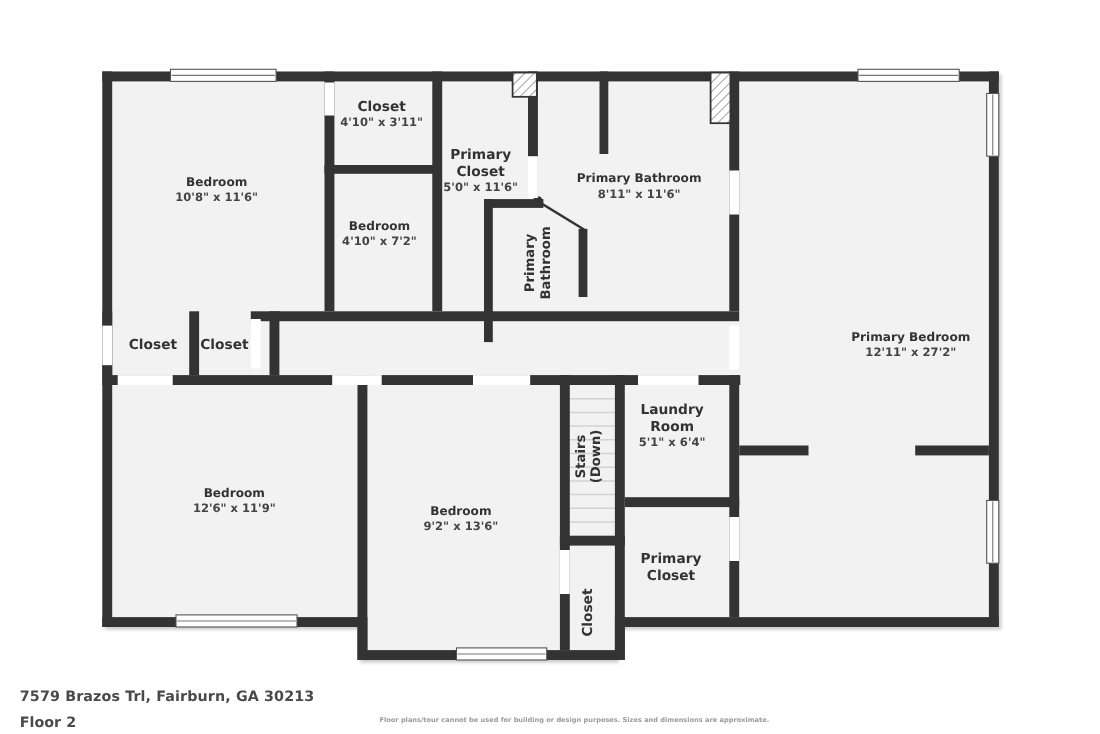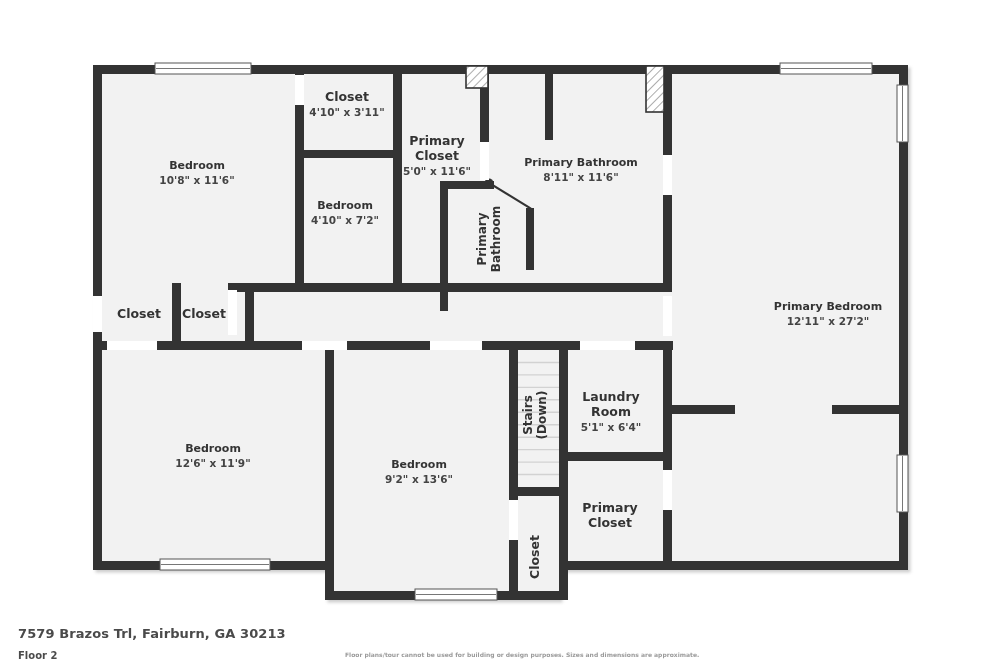--- a/index.html
+++ b/index.html
@@ -28,21 +28,21 @@
     font-size: 13px;
     font-weight: bold;
     color: #4a4a4a;
     letter-spacing: 0.1px;
     white-space: nowrap;
   }
   .footer-floor {
     position: absolute;
     left: 18px;
     top: 650px;
-    font-size: 10px;
+    font-size: 13px;
     font-weight: bold;
     color: #4a4a4a;
     white-space: nowrap;
   }
   .footer-disclaim {
     position: absolute;
     left: 345px;
     top: 651px;
     font-size: 6px;
     font-weight: bold;
@@ -216,21 +216,21 @@
       <div class="room-dim">12'6" x 11'9"</div>
     </div>
     <div class="room-label " style="left: 419px; top: 472px;">
       <div class="room-name">Bedroom</div>
       <div class="room-dim">9'2" x 13'6"</div>
     </div>
     <div class="room-label tiny vert" style="left: 535px; top: 415px;">
       <div class="room-name">Stairs
 (Down)</div>
     </div>
-    <div class="room-label small" style="left: 611px; top: 411px;">
+    <div class="room-label small" style="left: 611px; top: 387px;">
       <div class="room-name">Laundry
 Room</div>
       <div class="room-dim">5'1" x 6'4"</div>
     </div>
     <div class="room-label small vert" style="left: 535px; top: 557px;">
       <div class="room-name">Closet</div>
     </div>
     <div class="room-label small" style="left: 610px; top: 516px;">
       <div class="room-name">Primary
 Closet</div>

